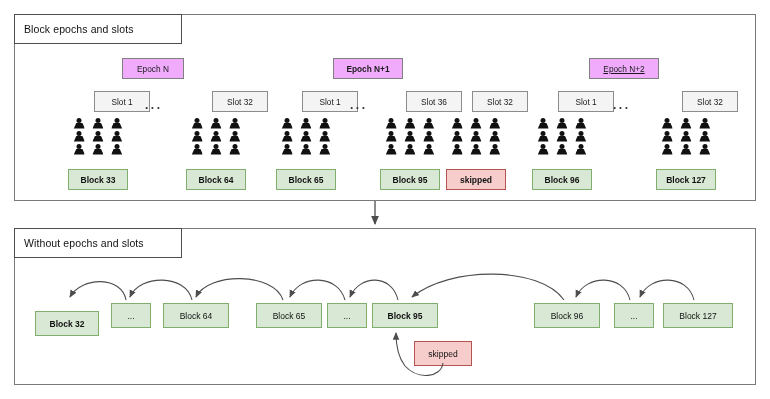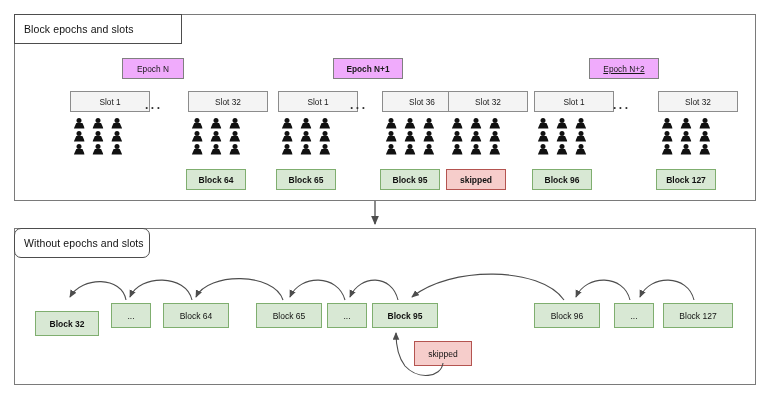--- a/index.html
+++ b/index.html
@@ -46,21 +46,21 @@
     background: #ffffff;
     box-sizing: border-box;
     font-size: 10.5px;
     color: #111111;
     display: flex;
     align-items: center;
     padding-left: 9px;
     letter-spacing: .1px;
   }
   #title-top { width: 168px; height: 30px; }
-  #title-bottom { width: 136px; height: 30px; border-radius: 7px; }
+  #title-bottom { width: 168px; height: 30px; }
 
   
   .epoch-box {
     position: absolute;
     height: 21px;
     background: #f0abfc;
     border: 1px solid #808080;
     box-sizing: border-box;
     display: flex;
     align-items: center;
@@ -68,30 +68,31 @@
     font-size: 8.3px;
     color: #1a1a1a;
   }
 
   
   .slot-group {
     position: absolute;
     width: 56px;
   }
   .slot-box {
-    width: 80px;
+    width: 56px;
     height: 21px;
     background: #f4f4f4;
     border: 1px solid #8c8c8c;
     box-sizing: border-box;
     display: flex;
     align-items: center;
     justify-content: center;
     font-size: 8.3px;
     color: #1a1a1a;
+    margin-left: 24px;
   }
   .people {
     margin-top: 5px;
     width: 56px;
     display: grid;
     grid-template-columns: repeat(3, 1fr);
     grid-template-rows: repeat(3, 13px);
     justify-items: center;
     align-items: center;
   }
@@ -222,20 +223,21 @@
       <div class="person">
           <i class="head"></i>
           <i class="body"></i>
         </div>
       <div class="person">
           <i class="head"></i>
           <i class="body"></i>
         </div>
     </div>
   </div>
+  <div class="blk" style="left:68px; top:169px;">Block 33</div>
 
   <div class="dots" style="left:145px; top:99px;">...</div>
 
   <div class="slot-group" style="left:188px; top:91px;">
     <div class="slot-box">Slot 32</div>
     <div class="people">
       <div class="person">
           <i class="head"></i>
           <i class="body"></i>
         </div>

